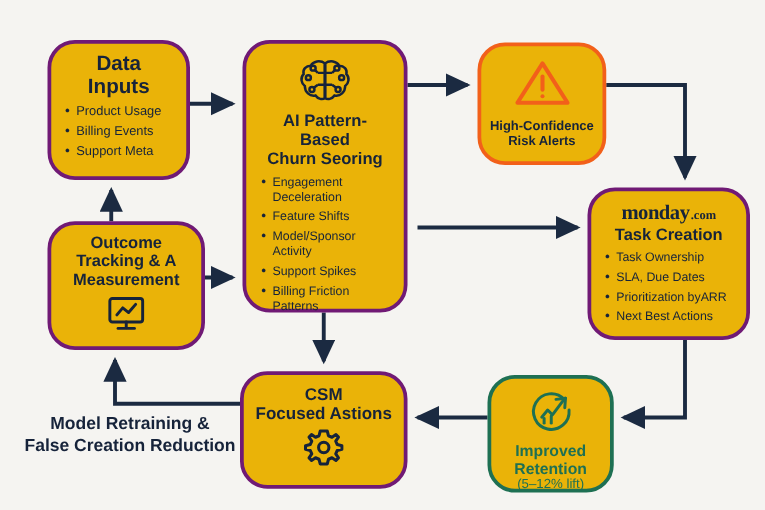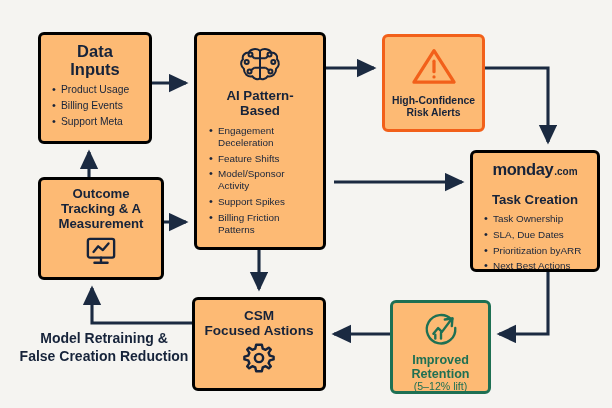--- a/index.html
+++ b/index.html
@@ -8,23 +8,23 @@
     background:#f5f4f1;
     font-family:"Liberation Sans",sans-serif;
     overflow:hidden;
     position:relative;
   }
   #canvas{position:absolute;inset:0;width:612px;height:408px;}
   svg.wires{position:absolute;left:0;top:0;width:612px;height:408px;pointer-events:none;}
 
   .node{
     position:absolute;
-    background:#fdba74;
-    border:3px solid #000000;
-    border-radius:6px;
+    background:#eab308;
+    border:3px solid #701a75;
+    border-radius:22px;
     box-sizing:border-box;
     display:flex;
     flex-direction:column;
     align-items:center;
   }
   .node.orange{border-color:#f2601a;}
   .node.green{border-color:#1e7053;}
 
   .title{
     font-weight:bold;
@@ -60,21 +60,21 @@
   #ai-box .title{font-size:13.3px;margin:2px 0 6px 0;}
   #ai-box .bullets{font-size:9.9px;}
   #ai-box .bullets li{margin-bottom:4px;}
 
   
   #risk-alerts{left:382px;top:34px;width:103px;height:98px;padding:6px 6px 0 6px;justify-content:flex-start;}
   #risk-alerts .title{font-size:10.4px;margin-top:4px;}
 
   
   #monday{left:470px;top:150px;width:130px;height:122px;padding:7px 9px 0 9px;}
-  #monday .brand{display:flex;align-items:baseline;justify-content:center;margin-bottom:14px;}
+  #monday .brand{display:flex;align-items:baseline;justify-content:center;margin-bottom:1px;font-family:Liberation Serif, serif;}
   #monday .brand .m1{font-size:16.5px;font-weight:bold;color:#16233a;letter-spacing:-.4px;}
   #monday .brand .m2{font-size:10px;font-weight:bold;color:#16233a;margin-left:1px;}
   #monday .title{font-size:13.2px;margin-bottom:5px;}
   #monday .bullets{font-size:9.9px;}
   #monday .bullets li{margin-bottom:4px;}
 
   
   #csm{left:192px;top:297px;width:134px;height:94px;padding:8px 8px 0 8px;}
   #csm .title{font-size:13.6px;text-align:center;}
 
@@ -150,20 +150,21 @@
         <circle cx="12" cy="10" r="2.1"></circle>
           <circle cx="11" cy="28" r="2.1"></circle>
         <circle cx="32" cy="10" r="2.1"></circle>
           <circle cx="33" cy="28" r="2.1"></circle>
         <circle cx="8" cy="18" r="2.1"></circle>
           <circle cx="36" cy="18" r="2.1"></circle>
       </svg>
     </span>
     <div class="title">
       <div>AI Pattern-Based</div>
+      <div>Churn Seoring</div>
     </div>
     <ul class="bullets">
       <li>Engagement Deceleration</li>
       <li>Feature Shifts</li>
       <li>Model/Sponsor Activity</li>
       <li>Support Spikes</li>
       <li>Billing Friction Patterns</li>
     </ul>
   </div>
 

